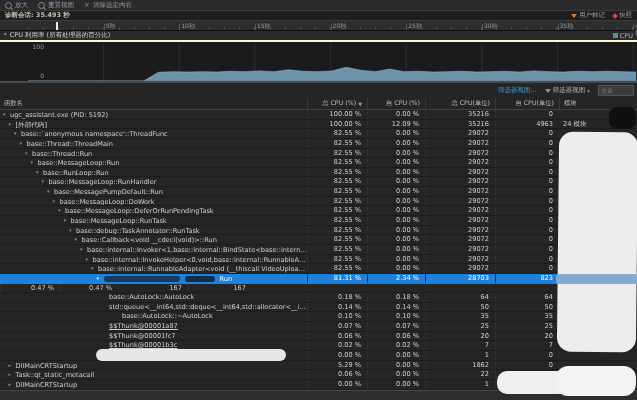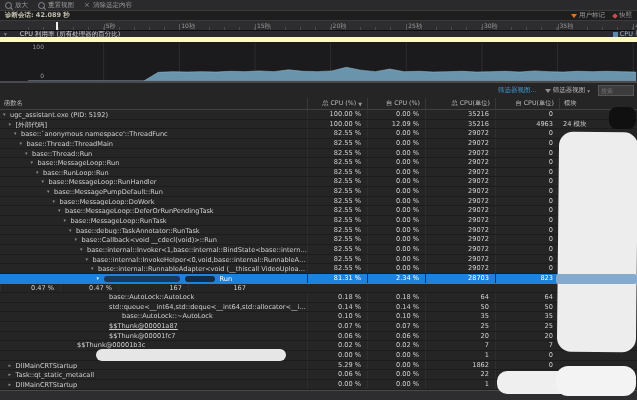--- a/index.html
+++ b/index.html
@@ -13,21 +13,21 @@
   .session b{font-weight:bold}
   .legend{display:flex;gap:8px;align-items:center;color:#9a9a9a}
   .lg{display:flex;align-items:center;gap:2px}
   .tri-down{width:0;height:0;border-left:3px solid transparent;border-right:3px solid transparent;border-top:4px solid #d9772f}
   .diam{width:4px;height:4px;background:#cf4b4b;transform:rotate(45deg)}
   .ruler{height:11px;background:#2d2d30;border-top:1px solid #3c3c3f;border-bottom:1px solid #0d0d0d;position:relative;box-sizing:border-box}
   .ruler::after{content:"";position:absolute;left:28px;right:0;bottom:0;height:3px;background:repeating-linear-gradient(to right,#4a4a4e 0,#4a4a4e 1px,transparent 1px,transparent 15.1px)}
   .tick-label{position:absolute;top:1px;font-size:6px;color:#9a9a9a;z-index:2}
   .tick-mark{position:absolute;top:3px;bottom:0;width:1px;background:#5a5a5e;z-index:2}
   .pos-marker{position:absolute;left:56px;top:1px;width:2px;height:8px;background:#eeeeee;z-index:3}
-  .sec-head{height:11px;background:#2a2a2d;border-bottom:5px solid #fef9c3;display:flex;align-items:center;gap:13px;padding:0 4px;font-size:6.5px;color:#d0d0d0;box-sizing:border-box}
+  .sec-head{height:11px;background:#2a2a2d;border-bottom:2px solid #fef9c3;display:flex;gap:3px;padding:0 4px;font-size:6.5px;color:#d0d0d0;box-sizing:border-box}
   .sec-tri{color:#8f8f8f;font-size:5.5px}
   .cpu-legend{margin-left:auto;display:flex;align-items:center;gap:2px;color:#9ab6c6}
   .sq{width:5px;height:5px;background:#5e8ca6}
   .graph{height:41px;background:#1b1b1d;position:relative;border-bottom:2px solid #4a4a4e;box-sizing:border-box}
   .graph svg{position:absolute;left:0;top:1px}
   .ylab{position:absolute;width:44px;text-align:right;font-size:6px;color:#9a9a9a;left:0;z-index:2}
   .controls{height:15px;background:#252526;display:flex;align-items:center;justify-content:flex-end;gap:8px;font-size:6.5px;padding:0 3px;box-sizing:border-box}
   .link{color:#3e9ed8;cursor:pointer}
   .filter{display:flex;align-items:center;gap:2px;color:#bdbdbd}
   .funnel{width:0;height:0;border-left:3px solid transparent;border-right:3px solid transparent;border-top:4px solid #8f8f8f}
@@ -71,21 +71,21 @@
     <span class="ico-mag"></span>
     <span>重置视图</span>
   </span>
   <span class="tbtn">
     <span class="ico-x">×</span>
     <span>清除选定内容</span>
   </span>
 </div>
 
 <div class="session">
-  <b>诊断会话: 42.089 秒</b>
+  <b>诊断会话: 35.493 秒</b>
   <span class="legend">
     <span class="lg">
       <span class="tri-down"></span>
       <span>用户标记</span>
     </span>
     <span class="lg">
       <span class="diam"></span>
       <span>快照</span>
     </span>
   </span>
@@ -355,21 +355,21 @@
     </div>
     <div class="row">
       <div class="cell name" style="padding-left: 102px;"><span class="exp"></span><span>$$Thunk@00001fc7</span></div>
       <div class="cell c1 num">0.06 %</div>
       <div class="cell c2 num">0.06 %</div>
       <div class="cell c3 num">20</div>
       <div class="cell c4 num">20</div>
       <div class="cell c5 mod"></div>
     </div>
     <div class="row">
-      <div class="cell name" style="padding-left: 70px;"><span class="exp"></span><span>$$Thunk@00001b3c</span></div>
+      <div class="cell name" style="padding-left: 102px; text-decoration: underline;"><span class="exp"></span><span>$$Thunk@00001b3c</span></div>
       <div class="cell c1 num">0.02 %</div>
       <div class="cell c2 num">0.02 %</div>
       <div class="cell c3 num">7</div>
       <div class="cell c4 num">7</div>
       <div class="cell c5 mod"></div>
     </div>
     <div class="row">
       <div class="cell name" style="padding-left: 102px;"><span class="exp"></span><span></span></div>
       <div class="cell c1 num">0.00 %</div>
       <div class="cell c2 num">0.00 %</div>

